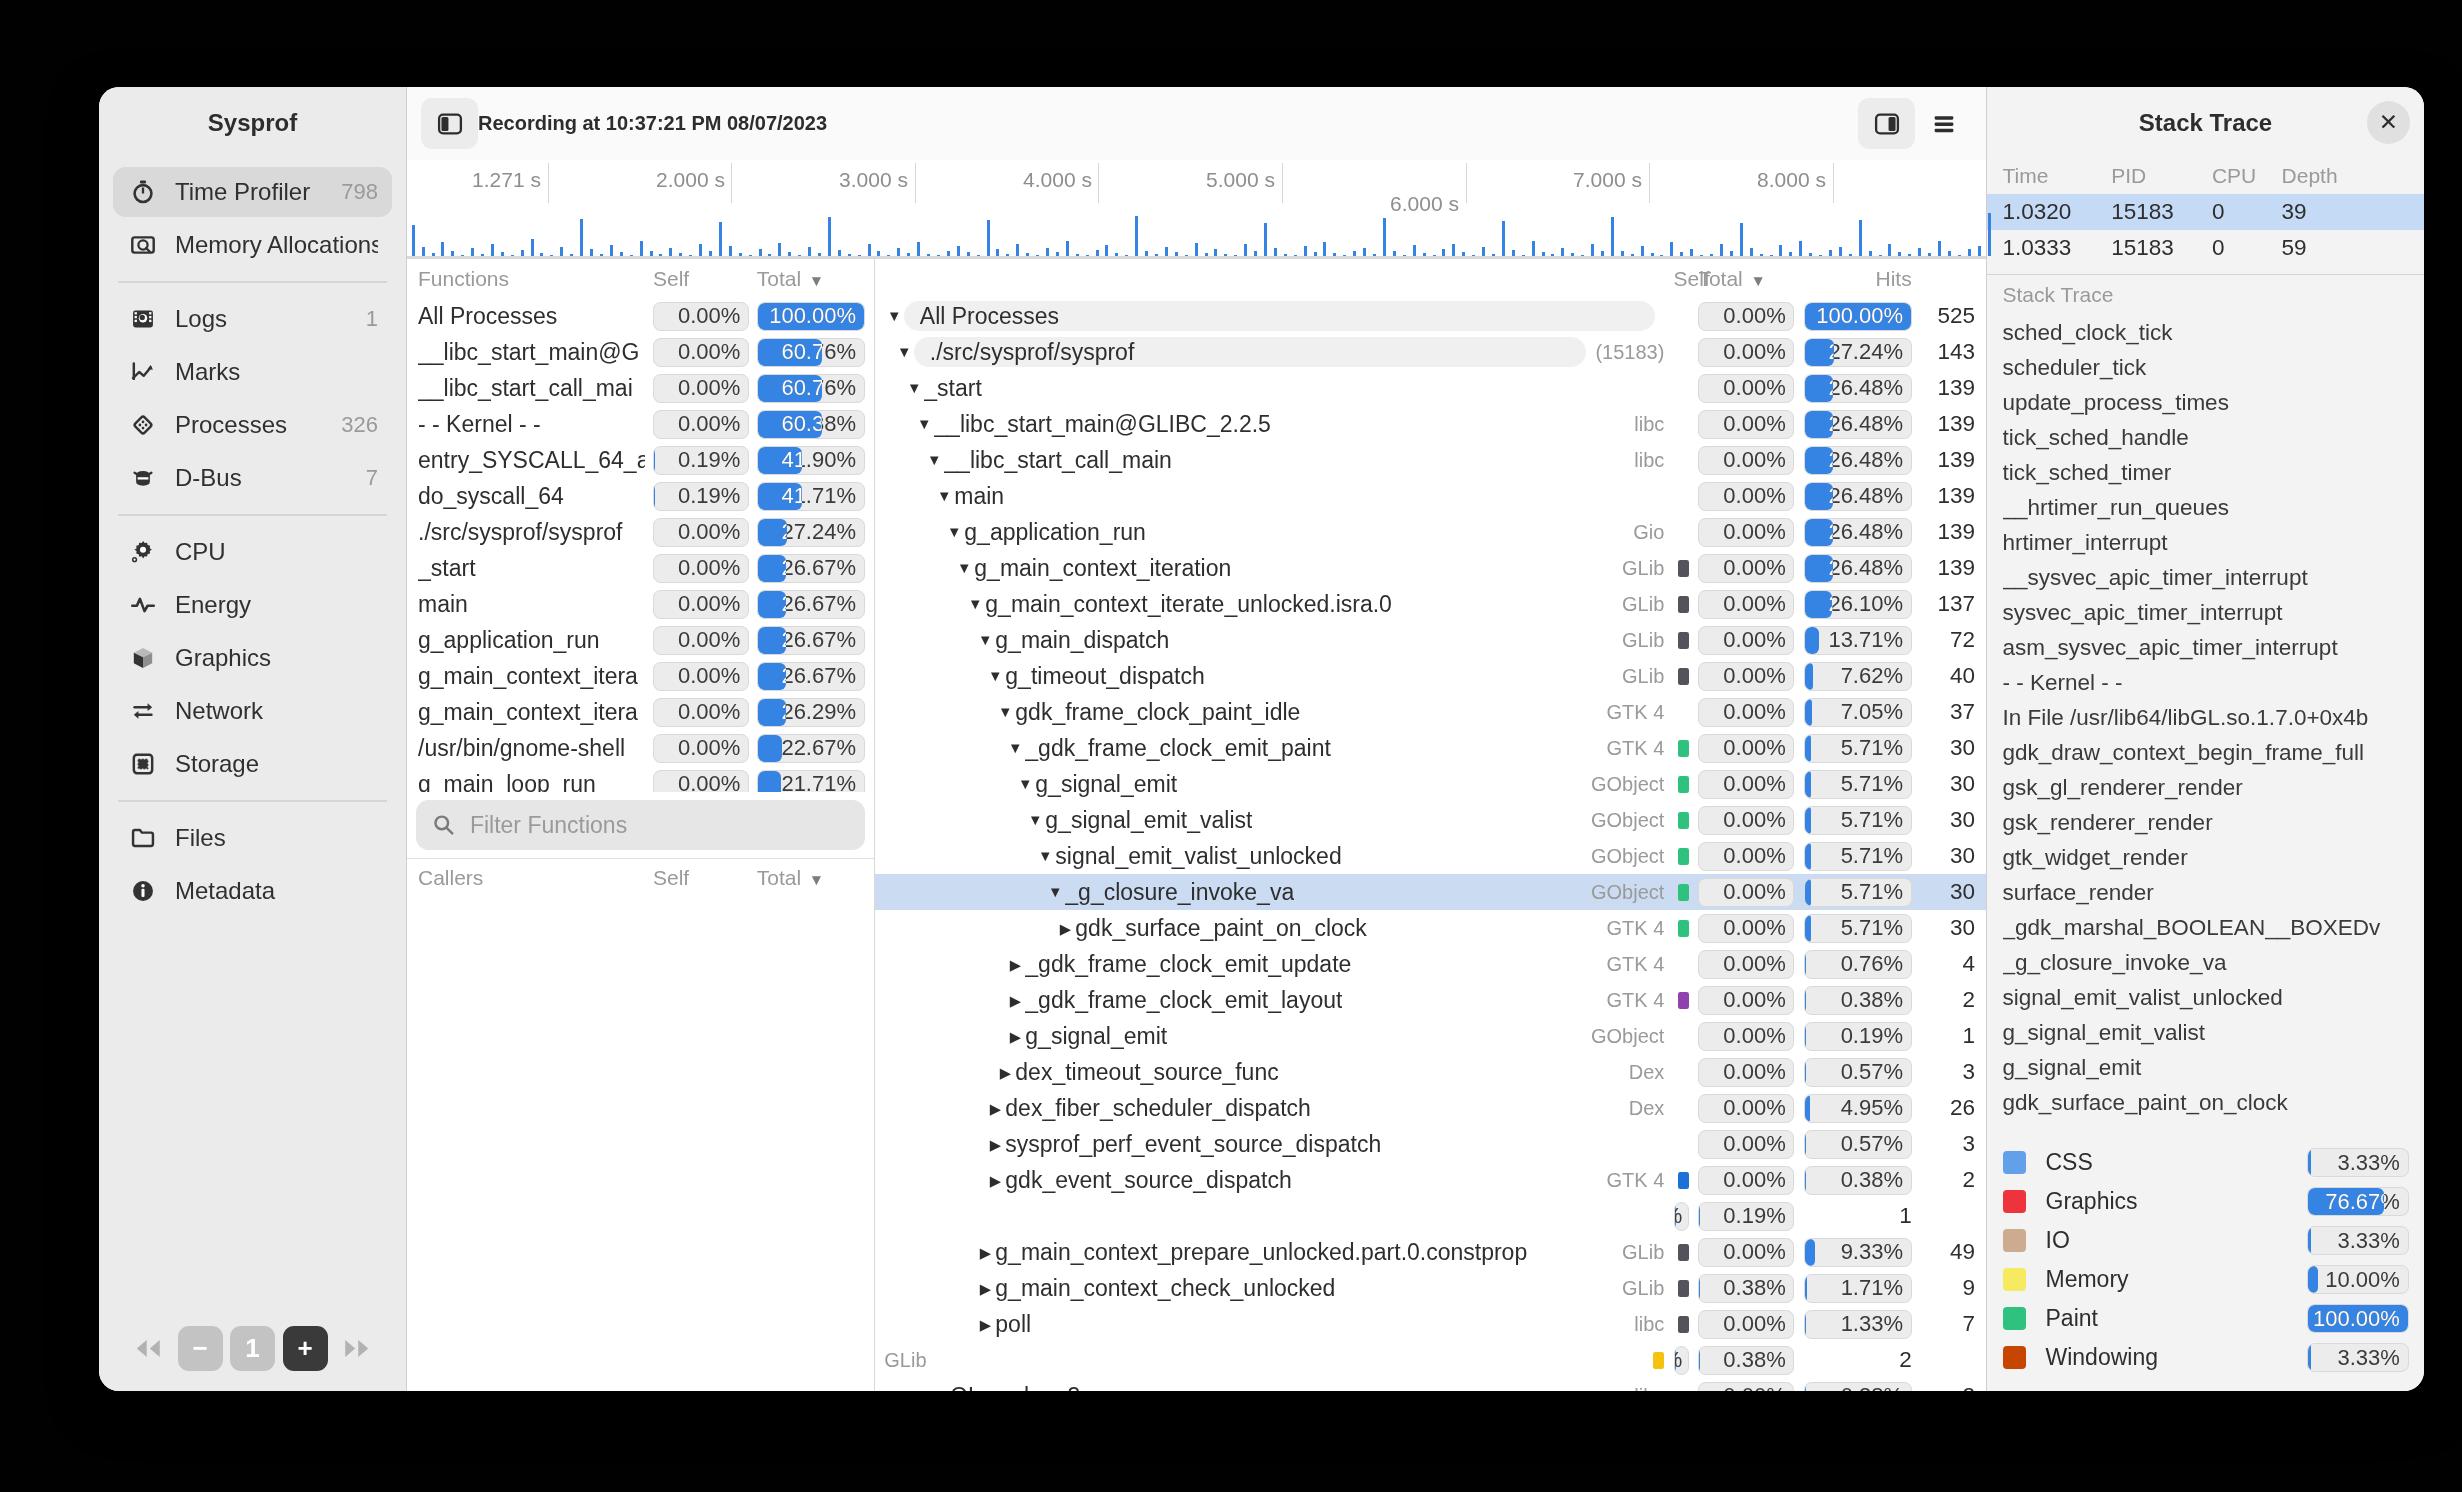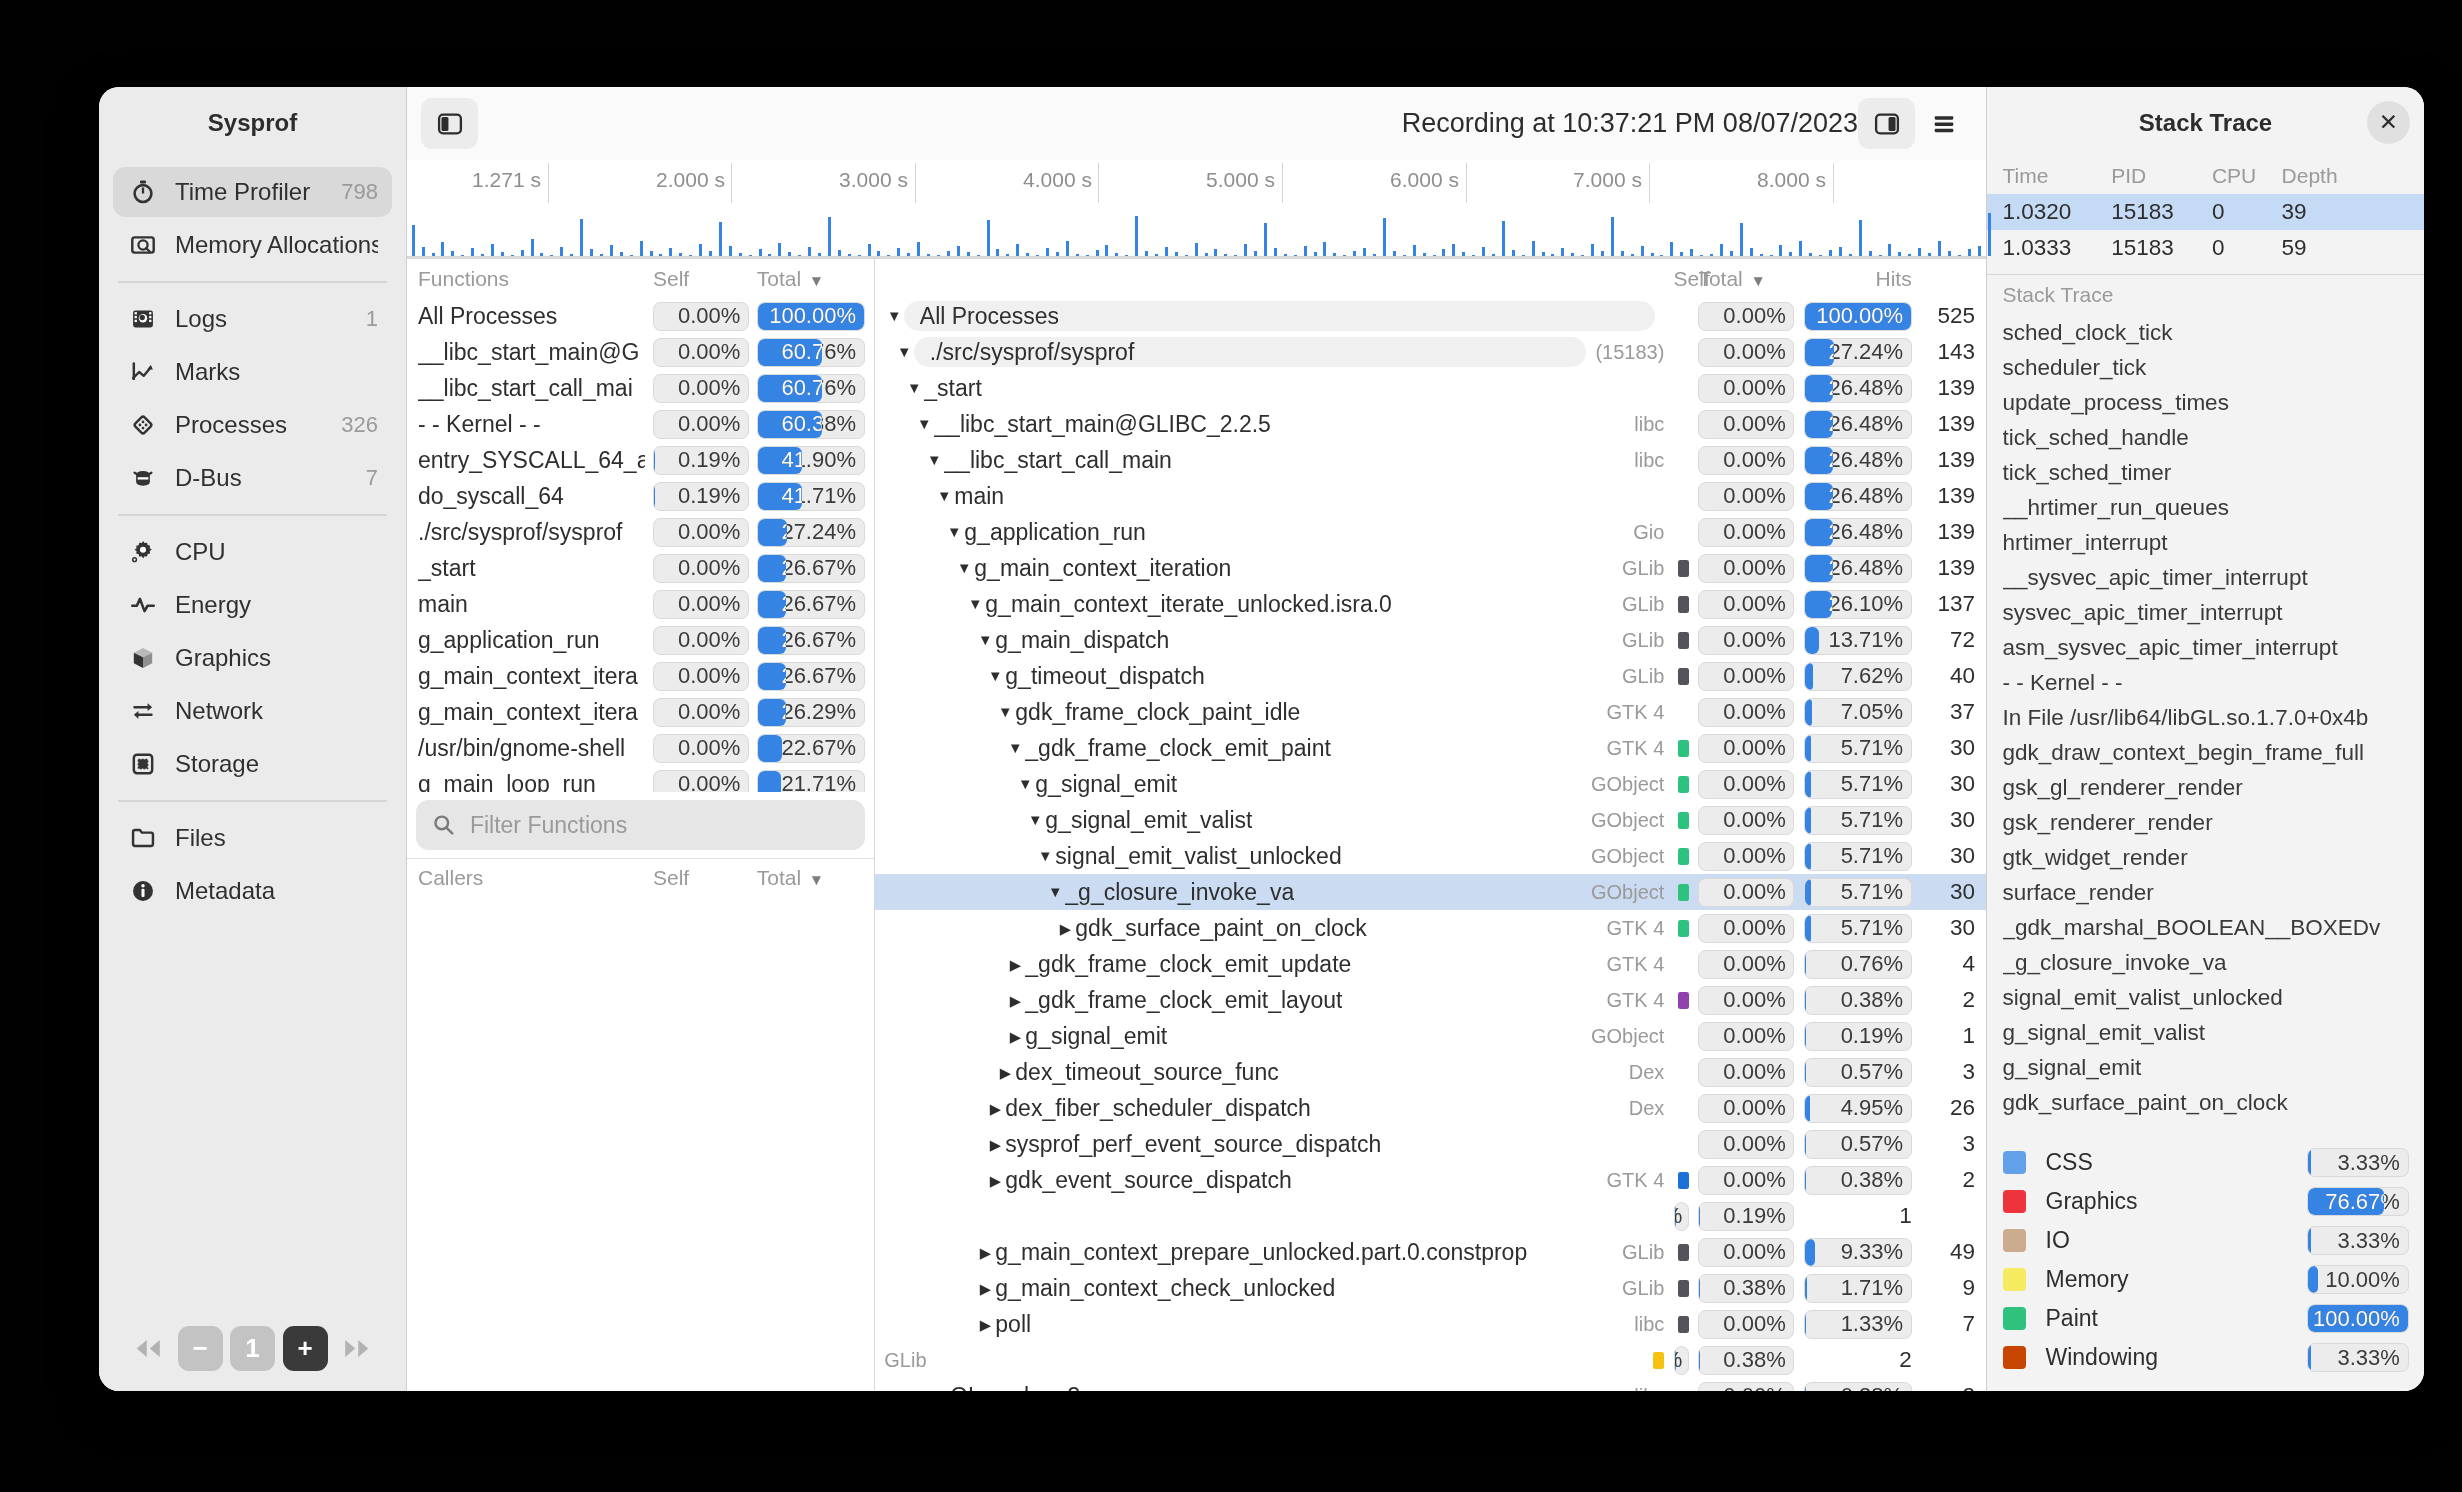--- a/index.html
+++ b/index.html
@@ -25,21 +25,21 @@
   .zbtn.light{background:#c3c3c3;}
   .zbtn.dark{background:#3a3a3a;}
   .zbtn.bare{background:transparent;}
   .zbtn svg{width:31px;height:23px;fill:#b2b2b2;}
   
   .center{flex:1;display:flex;flex-direction:column;background:#ffffff;min-width:0;}
   .hdr{height:73px;background:#fafafa;display:flex;align-items:center;padding:0 14px;flex:0 0 auto;}
   .hbtn{width:57px;height:51px;border-radius:11px;display:flex;align-items:center;justify-content:center;background:transparent;}
   .hbtn.boxed{background:#ececec;}
   .hbtn svg{width:28px;height:28px;}
-  .hdr-title{flex:1;text-align:right;font-size:27px;font-weight:400;color:#2d2d2d;white-space:nowrap;overflow:hidden;}
+  .hdr-title{flex:1;text-align:left;font-size:20px;font-weight:700;color:#2d2d2d;white-space:nowrap;overflow:hidden;}
   
   .ruler{height:43px;position:relative;flex:0 0 auto;}
   .tick{position:absolute;top:3.1px;bottom:0;border-left:1.5px solid #d6d6d6;}
   .tick-label{position:absolute;right:7.7px;top:7.7px;font-size:21px;color:#8e8e8e;white-space:nowrap;}
   .wave{height:56px;position:relative;border-bottom:3.9px solid #d9d9d9;flex:0 0 auto;}
   .wbar{position:absolute;bottom:0;width:3.1px;background:#3584e4;}
   
   .panes{flex:1;display:flex;min-height:0;}
   .fpane{width:468px;border-right:1.5px solid #d9d9d9;display:flex;flex-direction:column;flex:0 0 auto;min-height:0;}
   .dpane{flex:1;display:flex;flex-direction:column;min-width:0;min-height:0;}
@@ -294,21 +294,21 @@
         <div class="tick-label" style="right: 1445px; left: auto;">1.271 s</div>
         <div class="tick" style="left: 324px;"></div>
         <div class="tick-label" style="right: 1261px; left: auto;">2.000 s</div>
         <div class="tick" style="left: 508px;"></div>
         <div class="tick-label" style="right: 1078px; left: auto;">3.000 s</div>
         <div class="tick" style="left: 691px;"></div>
         <div class="tick-label" style="right: 894px; left: auto;">4.000 s</div>
         <div class="tick" style="left: 875px;"></div>
         <div class="tick-label" style="right: 711px; left: auto;">5.000 s</div>
         <div class="tick" style="left: 1059px;"></div>
-        <div class="tick-label" style="right: 527px; left: auto;">6.000 s</div>
+        <div class="tick-label" style="right: 527px; left: auto; margin-top: 24px;">6.000 s</div>
         <div class="tick" style="left: 1242px;"></div>
         <div class="tick-label" style="right: 344px; left: auto;">7.000 s</div>
         <div class="tick" style="left: 1426px;"></div>
         <div class="tick-label" style="right: 160px; left: auto;">8.000 s</div>
       </div>
     <div class="wave" id="wave">
         <div class="wbar" style="left: 4.6px; height: 31px;"></div>
         <div class="wbar" style="left: 14.6px; height: 9.3px;"></div>
         <div class="wbar" style="left: 24.5px; height: 3.1px;"></div>
         <div class="wbar" style="left: 34px; height: 14px;"></div>

